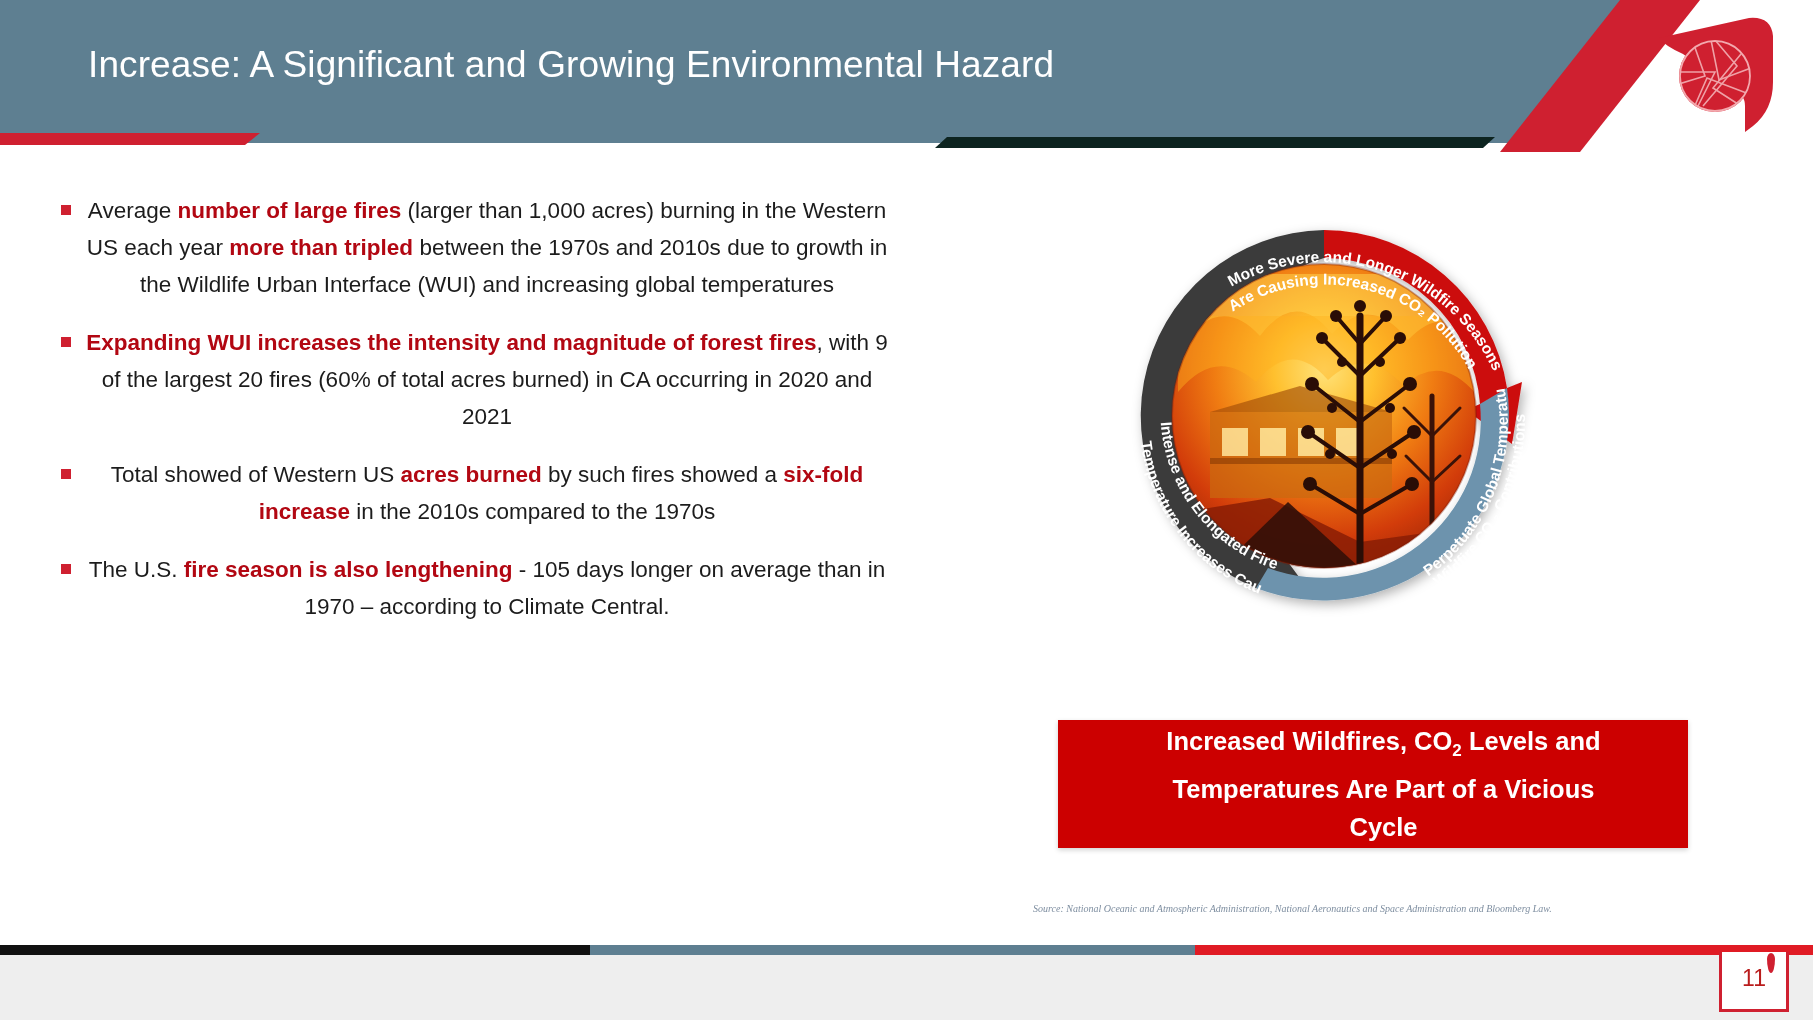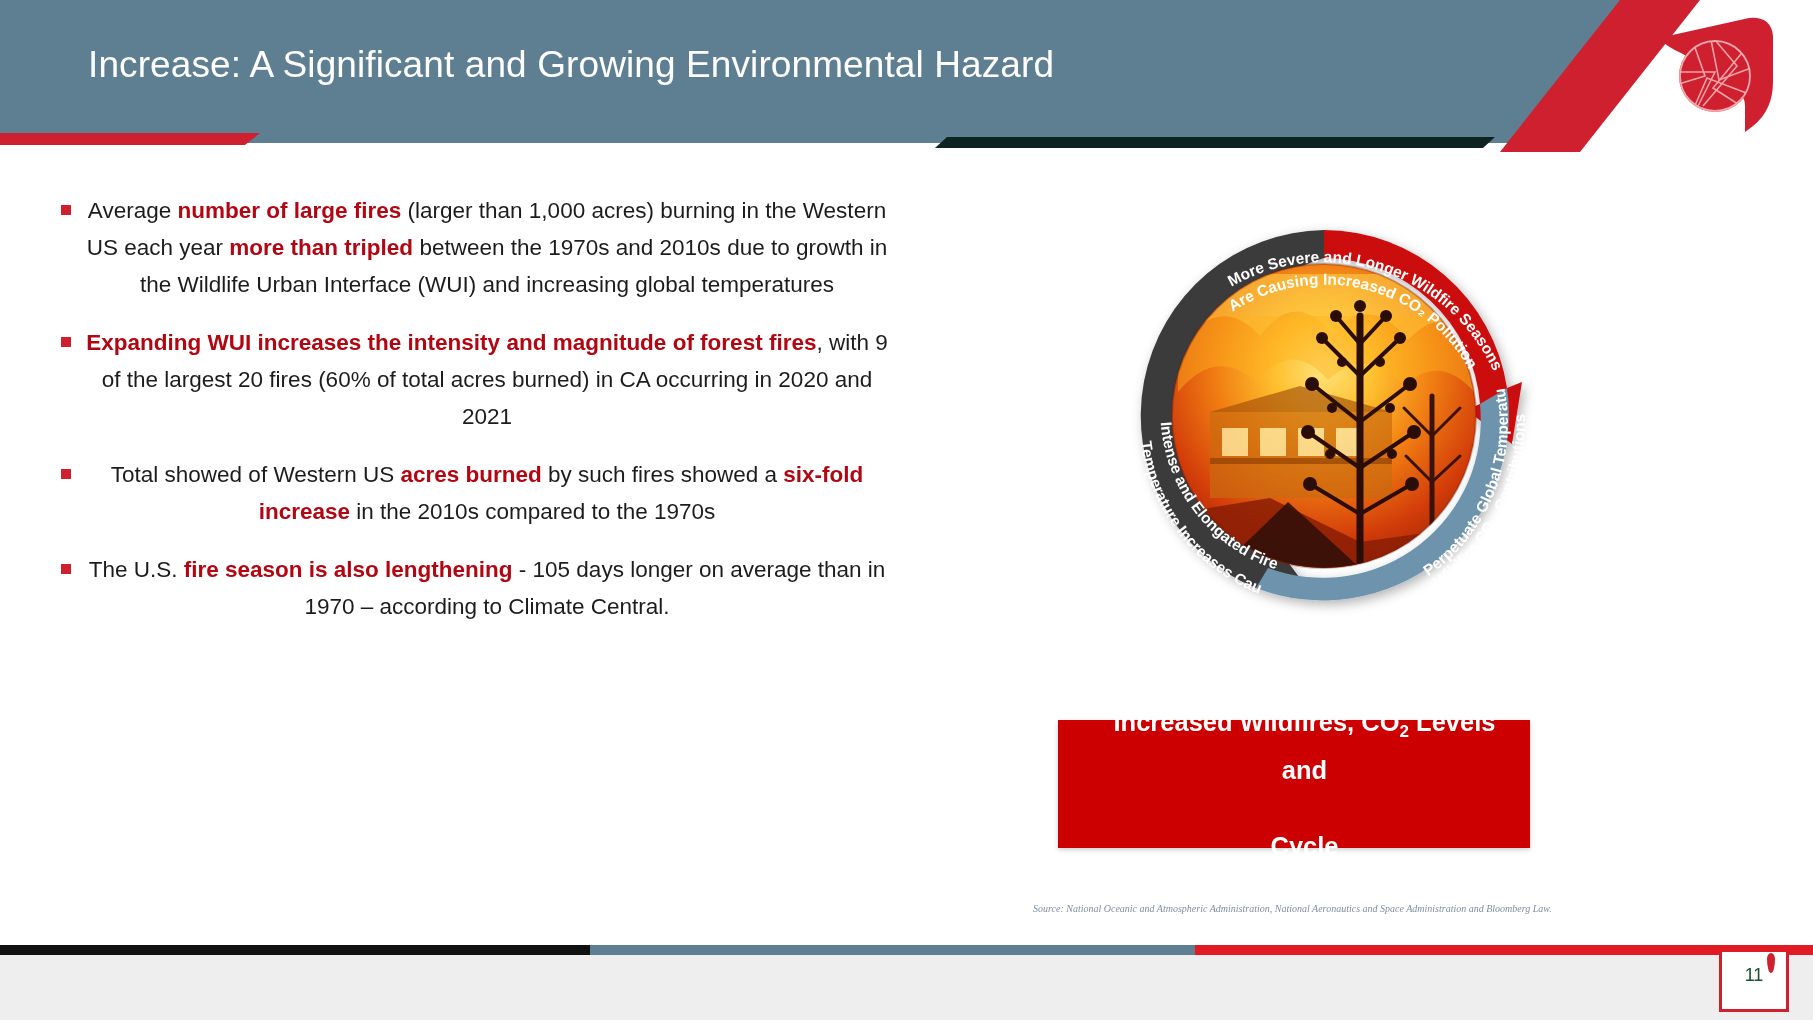--- a/index.html
+++ b/index.html
@@ -98,21 +98,21 @@
     position: absolute;
     left: 1060px; top: 196px;
     width: 528px; height: 440px;
   }
   .diagram svg { display: block; }
 
   
   .callout {
     position: absolute;
     left: 1058px; top: 720px;
-    width: 472px; height: 128px;
+    width: 630px; height: 128px;
     background: #cc0000;
     display: flex; align-items: center; justify-content: center;
     text-align: center;
     box-shadow: 0 2px 5px rgba(0,0,0,.18);
     padding-left: 21px;
   }
   .callout-text {
     color: #ffffff;
     font-weight: 700;
     font-size: 25.5px;
@@ -154,22 +154,22 @@
     width: 70px; height: 60px;
     border: 3px solid #cf2030;
     border-top: none;
     background: #ffffff;
   }
   .page-num {
     position: absolute;
     left: 1719px; top: 965px;
     width: 70px;
     text-align: center;
-    font-size: 18px;
-    color: #14532d;
+    font-size: 23px;
+    color: #b91c1c;
     font-family: "Liberation Sans", sans-serif;
   }
   .page-pin {
     position: absolute;
     left: 1767px; top: 953px;
     width: 8px; height: 20px;
     background: #cf2030;
     border-radius: 50% 50% 50% 50% / 30% 30% 70% 70%;
   }
 </style>
@@ -332,21 +332,21 @@
         <text>
           <textPath href="#arcRightA" startOffset="16%" id="tp-right2">Perpetuate Global Temperature Increase</textPath>
         </text>
       </g>
     </svg>
   </div>
 
   <div class="callout">
     <div class="callout-text">
       <span>Increased Wildfires, CO</span><sub>2</sub><span> Levels and</span><br>
-      <br>
+      <span>Temperatures Are Part of a Vicious</span><br>
       <span>Cycle</span>
     </div>
   </div>
 
   <div class="source">Source: National Oceanic and Atmospheric Administration,  National Aeronautics and Space Administration and Bloomberg Law.</div>
 
   <div class="footer-bars">
     <div class="bar bar-black"></div>
     <div class="bar bar-blue"></div>
     <div class="bar bar-red"></div>

